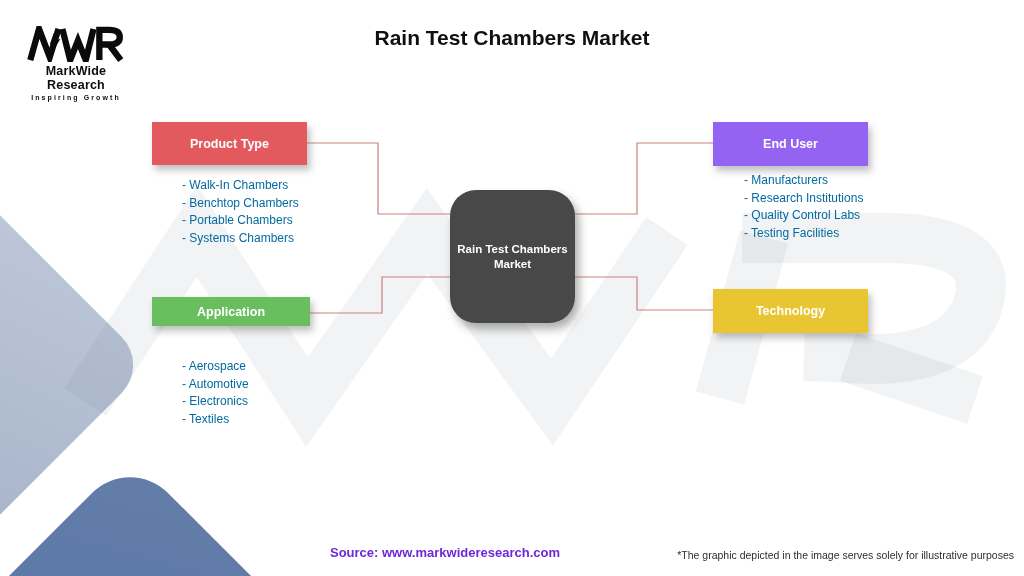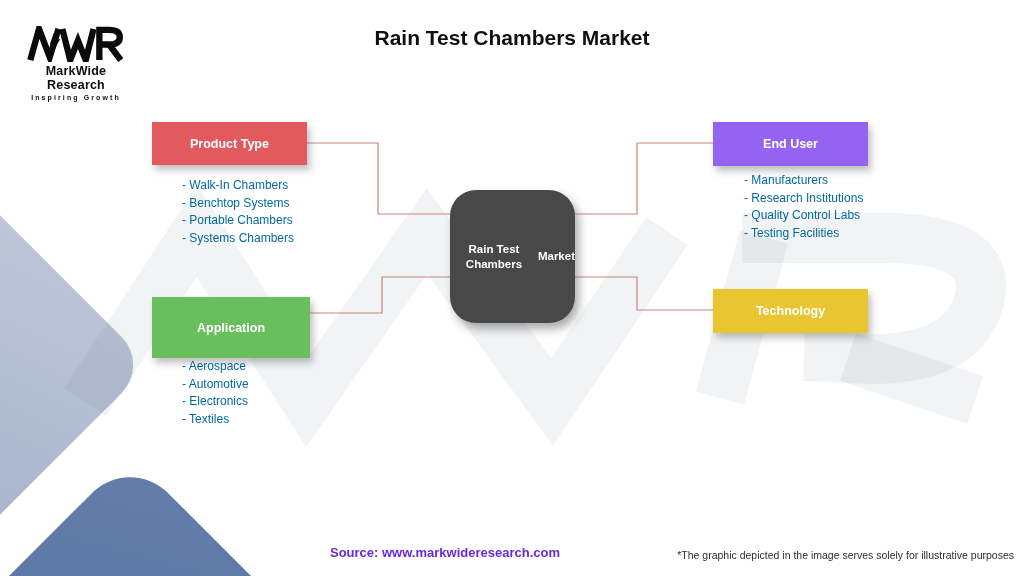--- a/index.html
+++ b/index.html
@@ -29,34 +29,34 @@
   .logo-tagline{text-align:center;font-size:7px;font-weight:bold;color:#101010;letter-spacing:2.1px;margin-top:2px;white-space:nowrap;}
   
   .title{
     position:absolute;left:262px;top:26px;width:500px;text-align:center;
     font-size:21px;font-weight:bold;color:#101010;z-index:6;
   }
   
   .center-node{
     position:absolute;left:450px;top:190px;width:125px;height:133px;
     background:#484848;border-radius:26px;z-index:6;
-    display:flex;flex-direction:row;align-items:center;justify-content:center;
+    display:flex;flex-direction:column;align-items:center;justify-content:center;
     box-shadow:4px 6px 10px rgba(70,70,70,.45);
     color:#fff;font-weight:bold;font-size:11.5px;line-height:15px;text-align:center;
   }
   
   .branch-box{
     position:absolute;border-radius:0;z-index:6;
     display:flex;align-items:center;justify-content:center;
     color:#fff;font-weight:bold;font-size:12.5px;
     box-shadow:3px 5px 7px rgba(90,90,90,.38);
   }
   .box-product{left:152px;top:122px;width:155px;height:43px;}
   .box-enduser{left:713px;top:122px;width:155px;height:44px;}
-  .box-application{left:152px;top:297px;width:158px;height:61px;}
+  .box-application{left:152px;top:297px;width:158px;height:29px;}
   .box-technology{left:713px;top:289px;width:155px;height:44px;align-items:center;}
   
   .item-list{position:absolute;z-index:6;font-size:12px;color:#0369a1;line-height:17.5px;}
   .list-product{left:182px;top:177px;}
   .list-enduser{left:744px;top:172px;}
   .list-application{left:182px;top:358px;}
   .list-technology{left:744px;top:342px;}
   .item-list span{display:block;}
   
   .source{
@@ -114,21 +114,21 @@
   <div class="center-node">
     <span>Rain Test Chambers</span>
     <span>Market</span>
   </div>
 
   <div class="branch-box box-product" style="background: rgb(226, 90, 94);">
     <span>Product Type</span>
   </div>
   <div class="item-list list-product">
     <span>- Walk-In Chambers</span>
-    <span>- Benchtop Systems</span>
+    <span>- Benchtop Chambers</span>
     <span>- Portable Chambers</span>
     <span>- Systems Chambers</span>
   </div>
 
   <div class="branch-box box-enduser" style="background: rgb(148, 99, 242);">
     <span>End User</span>
   </div>
   <div class="item-list list-enduser">
     <span>- Manufacturers</span>
     <span>- Research Institutions</span>

